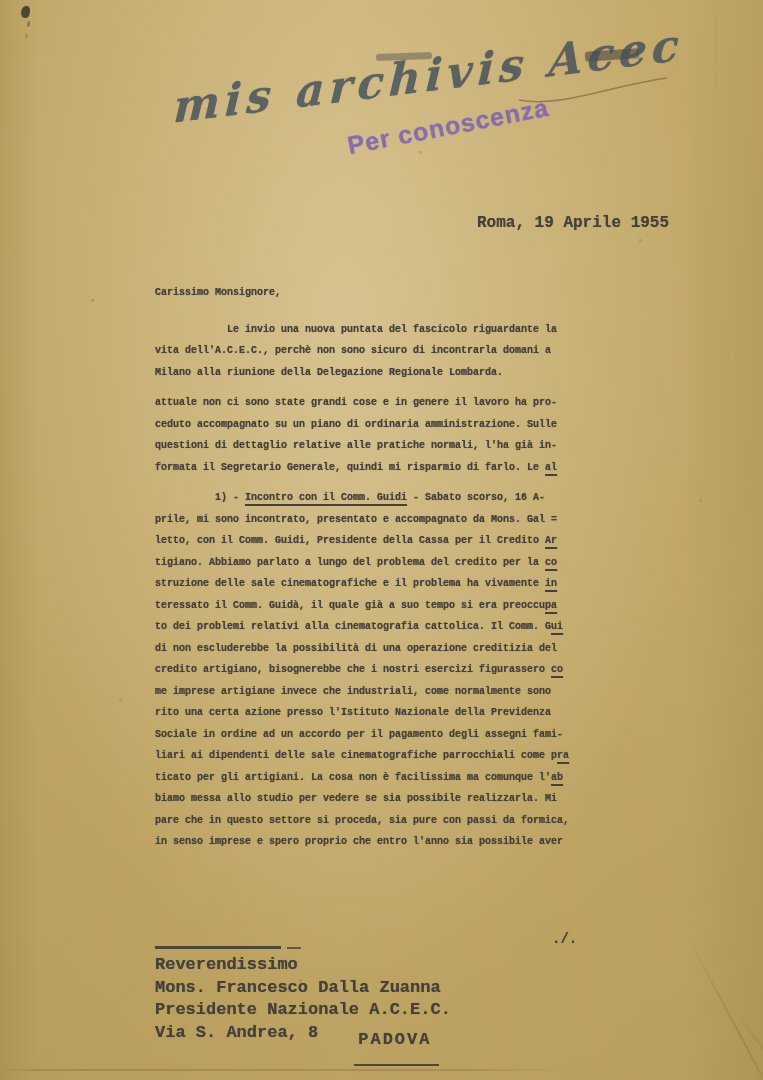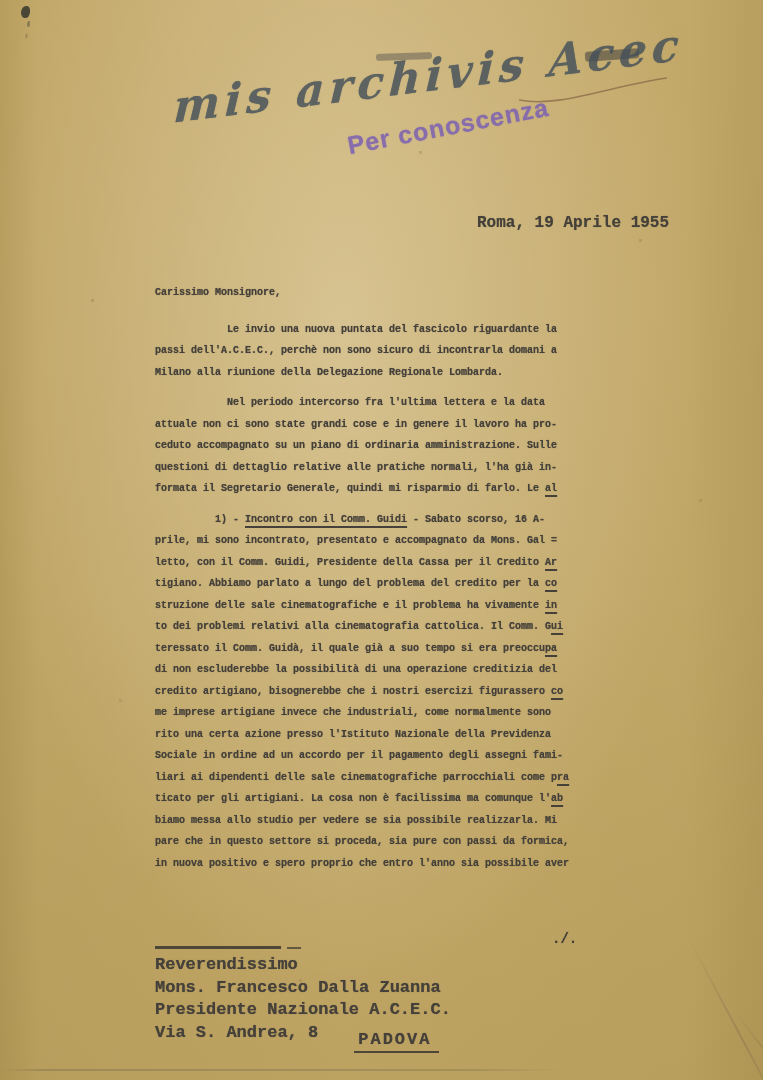--- a/index.html
+++ b/index.html
@@ -53,21 +53,21 @@
   .u{text-decoration:underline; text-decoration-thickness:1.5px; text-underline-offset:3.5px;}
   .cont{position:absolute; left:552px; top:931px; font-weight:bold; font-size:14px;
     color:var(--ink); text-shadow:0 0 .8px rgba(69,65,58,.7);}
   .footer{position:absolute; left:155px; top:946px; width:480px;}
   .sep{height:4px; margin-bottom:4px;}
   .sep-long{display:inline-block; width:126px; height:3px; background:rgba(58,55,48,.85); vertical-align:top;}
   .sep-short{display:inline-block; width:14px; height:2px; margin-left:6px; margin-top:1px; background:rgba(58,55,48,.7); vertical-align:top;}
   .fline{white-space:pre; font-size:17px; font-weight:bold; line-height:22.5px;
     color:var(--ink); text-shadow:0 0 .8px rgba(69,65,58,.75);}
   .city{display:inline-block; margin-left:36px; transform:translateY(7px);
-    letter-spacing:2px; padding:0 8px 0 4px; border-bottom:2.5px solid rgba(58,55,48,.85);}
+    letter-spacing:2px; padding:0 8px 13px 4px; border-bottom:2.5px solid rgba(58,55,48,.85);}
   .fold{position:absolute; left:0; top:1069px; width:565px; height:2px;
     background:linear-gradient(90deg, rgba(105,92,65,0), rgba(105,92,65,.33) 8%, rgba(105,92,65,.28) 82%, rgba(105,92,65,0));}
   .crease{position:absolute; height:1.5px; transform-origin:left top;}
   .c1{left:688px; top:935px; width:230px; transform:rotate(62deg);
     background:linear-gradient(90deg, transparent, rgba(120,104,72,.38), transparent);}
   .c2{left:733px; top:1008px; width:130px; transform:rotate(52deg);
     background:linear-gradient(90deg, transparent, rgba(120,104,72,.32), transparent);}
 </style>
 </head>
 <body>
@@ -84,48 +84,47 @@
   </svg>
   <div class="stamp">Per conoscenza</div>
 
   <div class="date">Roma, 19 Aprile 1955</div>
 
   <div class="body-block">
     <div class="line salutation">Carissimo Monsignore,</div>
     <div id="paras">
         <div class="para">
           <div class="line"><span>            Le invio una nuova puntata del fascicolo riguardante la</span></div>
-          <div class="line"><span>passi dell'A.C.E.C., perchè non sono sicuro di incontrarla domani a</span></div>
+          <div class="line"><span>vita dell'A.C.E.C., perchè non sono sicuro di incontrarla domani a</span></div>
           <div class="line"><span>Milano alla riunione della Delegazione Regionale Lombarda.</span></div>
         </div>
         <div class="para">
-          <div class="line"><span>            Nel periodo intercorso fra l'ultima lettera e la data</span></div>
           <div class="line"><span>attuale non ci sono state grandi cose e in genere il lavoro ha pro-</span></div>
           <div class="line"><span>ceduto accompagnato su un piano di ordinaria amministrazione. Sulle</span></div>
           <div class="line"><span>questioni di dettaglio relative alle pratiche normali, l'ha già in-</span></div>
           <div class="line"><span>formata il Segretario Generale, quindi mi risparmio di farlo. Le </span><span class="u">al</span></div>
         </div>
         <div class="para">
           <div class="line"><span>          1) - </span><span class="u">Incontro con il Comm. Guidi</span><span> - Sabato scorso, 16 A-</span></div>
           <div class="line"><span>prile, mi sono incontrato, presentato e accompagnato da Mons. Gal =</span></div>
           <div class="line"><span>letto, con il Comm. Guidi, Presidente della Cassa per il Credito </span><span class="u">Ar</span></div>
           <div class="line"><span>tigiano. Abbiamo parlato a lungo del problema del credito per la </span><span class="u">co</span></div>
           <div class="line"><span>struzione delle sale cinematografiche e il problema ha vivamente </span><span class="u">in</span></div>
+          <div class="line"><span>teressato il Comm. Guidà, il quale già a suo tempo si era preoccu</span><span class="u">pa</span></div>
           <div class="line"><span>to dei problemi relativi alla cinematografia cattolica. Il Comm. G</span><span class="u">ui</span></div>
-          <div class="line"><span>teressato il Comm. Guidà, il quale già a suo tempo si era preoccu</span><span class="u">pa</span></div>
           <div class="line"><span>di non escluderebbe la possibilità di una operazione creditizia del</span></div>
           <div class="line"><span>credito artigiano, bisognerebbe che i nostri esercizi figurassero </span><span class="u">co</span></div>
           <div class="line"><span>me imprese artigiane invece che industriali, come normalmente sono</span></div>
           <div class="line"><span>rito una certa azione presso l'Istituto Nazionale della Previdenza</span></div>
           <div class="line"><span>Sociale in ordine ad un accordo per il pagamento degli assegni fami-</span></div>
           <div class="line"><span>liari ai dipendenti delle sale cinematografiche parrocchiali come p</span><span class="u">ra</span></div>
           <div class="line"><span>ticato per gli artigiani. La cosa non è facilissima ma comunque l'</span><span class="u">ab</span></div>
           <div class="line"><span>biamo messa allo studio per vedere se sia possibile realizzarla. Mi</span></div>
           <div class="line"><span>pare che in questo settore si proceda, sia pure con passi da formica,</span></div>
-          <div class="line"><span>in nuova positivo e spero proprio che entro l'anno sia possibile aver</span></div>
+          <div class="line"><span>in senso imprese e spero proprio che entro l'anno sia possibile aver</span></div>
         </div>
       </div>
   </div>
 
   <div class="cont">./.</div>
 
   <div class="footer">
     <div class="sep">
       <span class="sep-long"></span><span class="sep-short"></span>
     </div>

